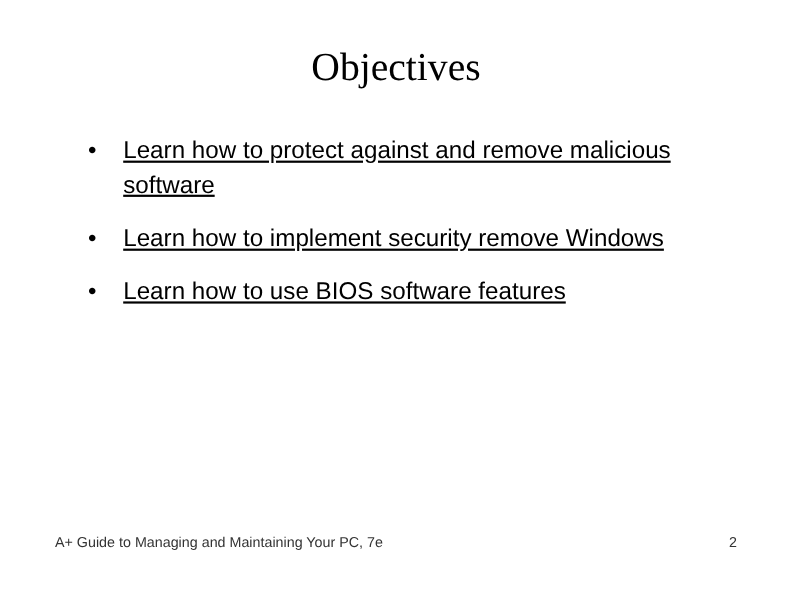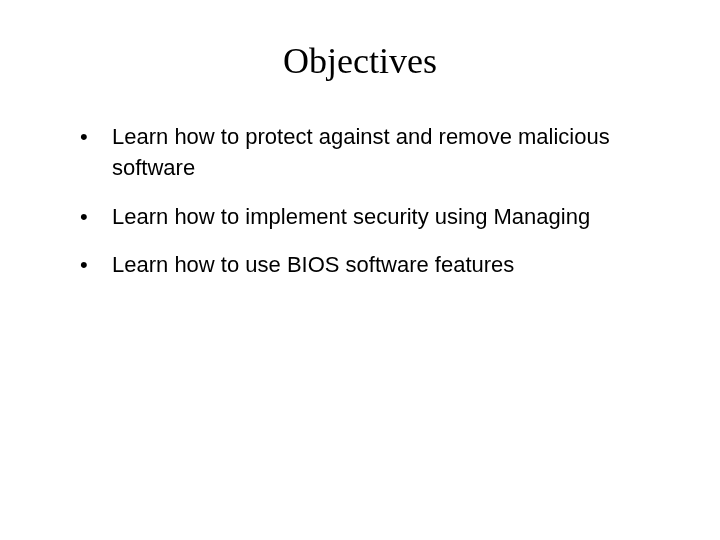--- a/index.html
+++ b/index.html
@@ -55,20 +55,21 @@
 
     .bullet {
       min-width: 24px;
       font-size: 22px;
       margin-right: 8px;
       line-height: 1.4;
     }
 
     .item-text {
       flex: 1;
+      text-decoration: underline;
     }
 
     .slide-footer {
       display: flex;
       justify-content: space-between;
       align-items: flex-end;
       padding-top: 10px;
       border-top: none;
     }
 
@@ -93,24 +94,28 @@
 
   <ul class="objectives-list">
 
     <li>
       <span class="bullet">•</span>
       <span class="item-text">Learn how to protect against and remove malicious software</span>
     </li>
 
     <li>
       <span class="bullet">•</span>
-      <span class="item-text">Learn how to implement security using Managing</span>
+      <span class="item-text">Learn how to implement security remove Windows</span>
     </li>
 
     <li>
       <span class="bullet">•</span>
       <span class="item-text">Learn how to use BIOS software features</span>
     </li>
 
   </ul>
 
+  <div class="slide-footer">
+    <span class="footer-left">A+ Guide to Managing and Maintaining Your PC, 7e</span>
+    <span class="footer-right">2</span>
+  </div>
 
 </div>
 
 </body></html>

